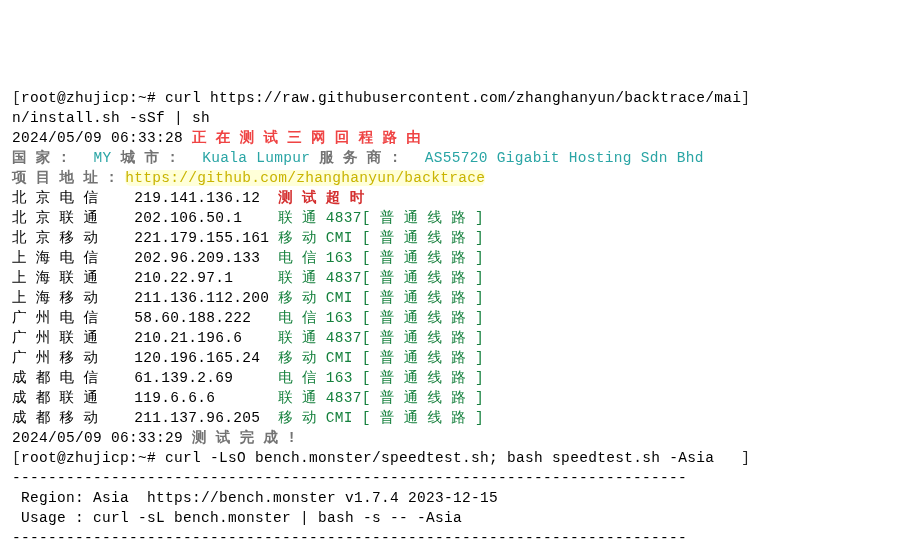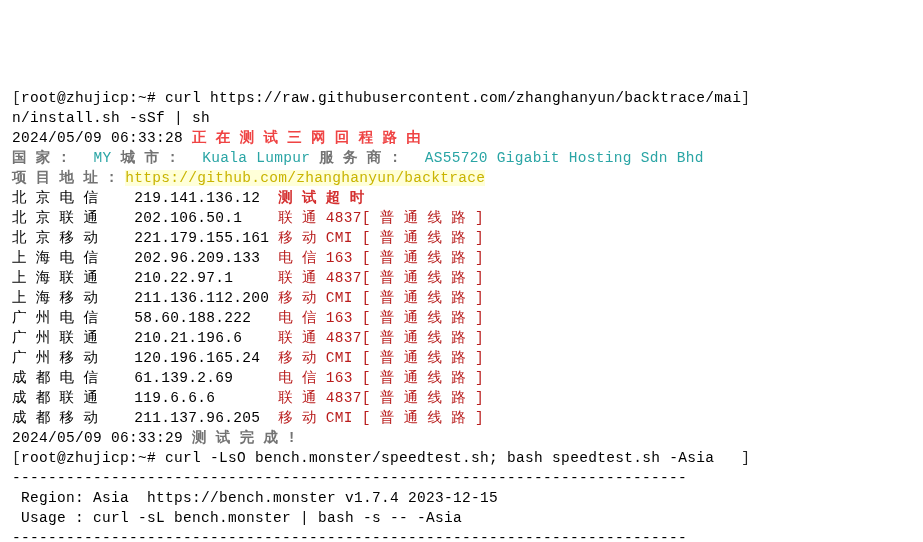--- a/index.html
+++ b/index.html
@@ -10,23 +10,23 @@
     font-size: 14.5px;
     line-height: 1.38;
     color: #000000;
     letter-spacing: 0.3px;
     white-space: pre;
   }
   .line { white-space: pre; }
   .green { color: #737373; font-weight: bold; }
   .cyan  { color: #2aa5a5; margin-left: 16px; }
   .blue  { color: #ef4444; }
-  .yellow{ color: #c9b400; background:#ffffd8; }
+  .yellow{ color: #c9b400; background:#ffffd8;border-radius:6px; }
   .red   { color: #d43030; margin-top: 37px; }
-  .grey  { color: #b91c1c; }
+  .grey  { color: #15803d; }
   .bold  { font-weight: bold; }
   .bracket { color:#222; }
 </style>
 </head>
 <body>
 
 
 
 <div id="term"><div class="line"><span class="bracket">[</span><span>root@zhujicp</span><span>:~# </span><span>curl https://raw.githubusercontent.com/zhanghanyun/backtrace/mai</span><span class="bracket">]</span></div><div class="line"><span>n/install.sh -sSf | sh</span></div><div class="line"><span>2024/05/09 06:33:28 </span><span class="blue bold">正 在 测 试 三 网 回 程 路 由</span></div><div class="line"><span class="green">国 家 : </span><span class="cyan">MY </span><span class="green">城 市 : </span><span class="cyan">Kuala Lumpur </span><span class="green">服 务 商 : </span><span class="cyan">AS55720 Gigabit Hosting Sdn Bhd</span></div><div class="line"><span class="green">项 目 地 址 : </span><span class="yellow">https://github.com/zhanghanyun/backtrace</span></div><div class="line"><span>北 京 电 信    </span><span>219.141.136.12  </span><span class="red bold">测 试 超 时</span></div><div class="line"><span>北 京 联 通    </span><span>202.106.50.1    </span><span class="grey">联 通 4837</span><span class="grey">[ 普 通 线 路 ]</span></div><div class="line"><span>北 京 移 动    </span><span>221.179.155.161 </span><span class="grey">移 动 CMI </span><span class="grey">[ 普 通 线 路 ]</span></div><div class="line"><span>上 海 电 信    </span><span>202.96.209.133  </span><span class="grey">电 信 163 </span><span class="grey">[ 普 通 线 路 ]</span></div><div class="line"><span>上 海 联 通    </span><span>210.22.97.1     </span><span class="grey">联 通 4837</span><span class="grey">[ 普 通 线 路 ]</span></div><div class="line"><span>上 海 移 动    </span><span>211.136.112.200 </span><span class="grey">移 动 CMI </span><span class="grey">[ 普 通 线 路 ]</span></div><div class="line"><span>广 州 电 信    </span><span>58.60.188.222   </span><span class="grey">电 信 163 </span><span class="grey">[ 普 通 线 路 ]</span></div><div class="line"><span>广 州 联 通    </span><span>210.21.196.6    </span><span class="grey">联 通 4837</span><span class="grey">[ 普 通 线 路 ]</span></div><div class="line"><span>广 州 移 动    </span><span>120.196.165.24  </span><span class="grey">移 动 CMI </span><span class="grey">[ 普 通 线 路 ]</span></div><div class="line"><span>成 都 电 信    </span><span>61.139.2.69     </span><span class="grey">电 信 163 </span><span class="grey">[ 普 通 线 路 ]</span></div><div class="line"><span>成 都 联 通    </span><span>119.6.6.6       </span><span class="grey">联 通 4837</span><span class="grey">[ 普 通 线 路 ]</span></div><div class="line"><span>成 都 移 动    </span><span>211.137.96.205  </span><span class="grey">移 动 CMI </span><span class="grey">[ 普 通 线 路 ]</span></div><div class="line"><span>2024/05/09 06:33:29 </span><span class="green">测 试 完 成 !</span></div><div class="line"><span class="bracket">[</span><span>root@zhujicp</span><span>:~# </span><span>curl -LsO bench.monster/speedtest.sh; bash speedtest.sh -Asia</span>   <span class="bracket">]</span></div><div class="line"><span>---------------------------------------------------------------------------</span></div><div class="line"><span> Region: Asia  https://bench.monster v1.7.4 2023-12-15</span></div><div class="line"><span> Usage : curl -sL bench.monster | bash -s -- -Asia</span></div><div class="line"><span>---------------------------------------------------------------------------</span></div></div>
 

